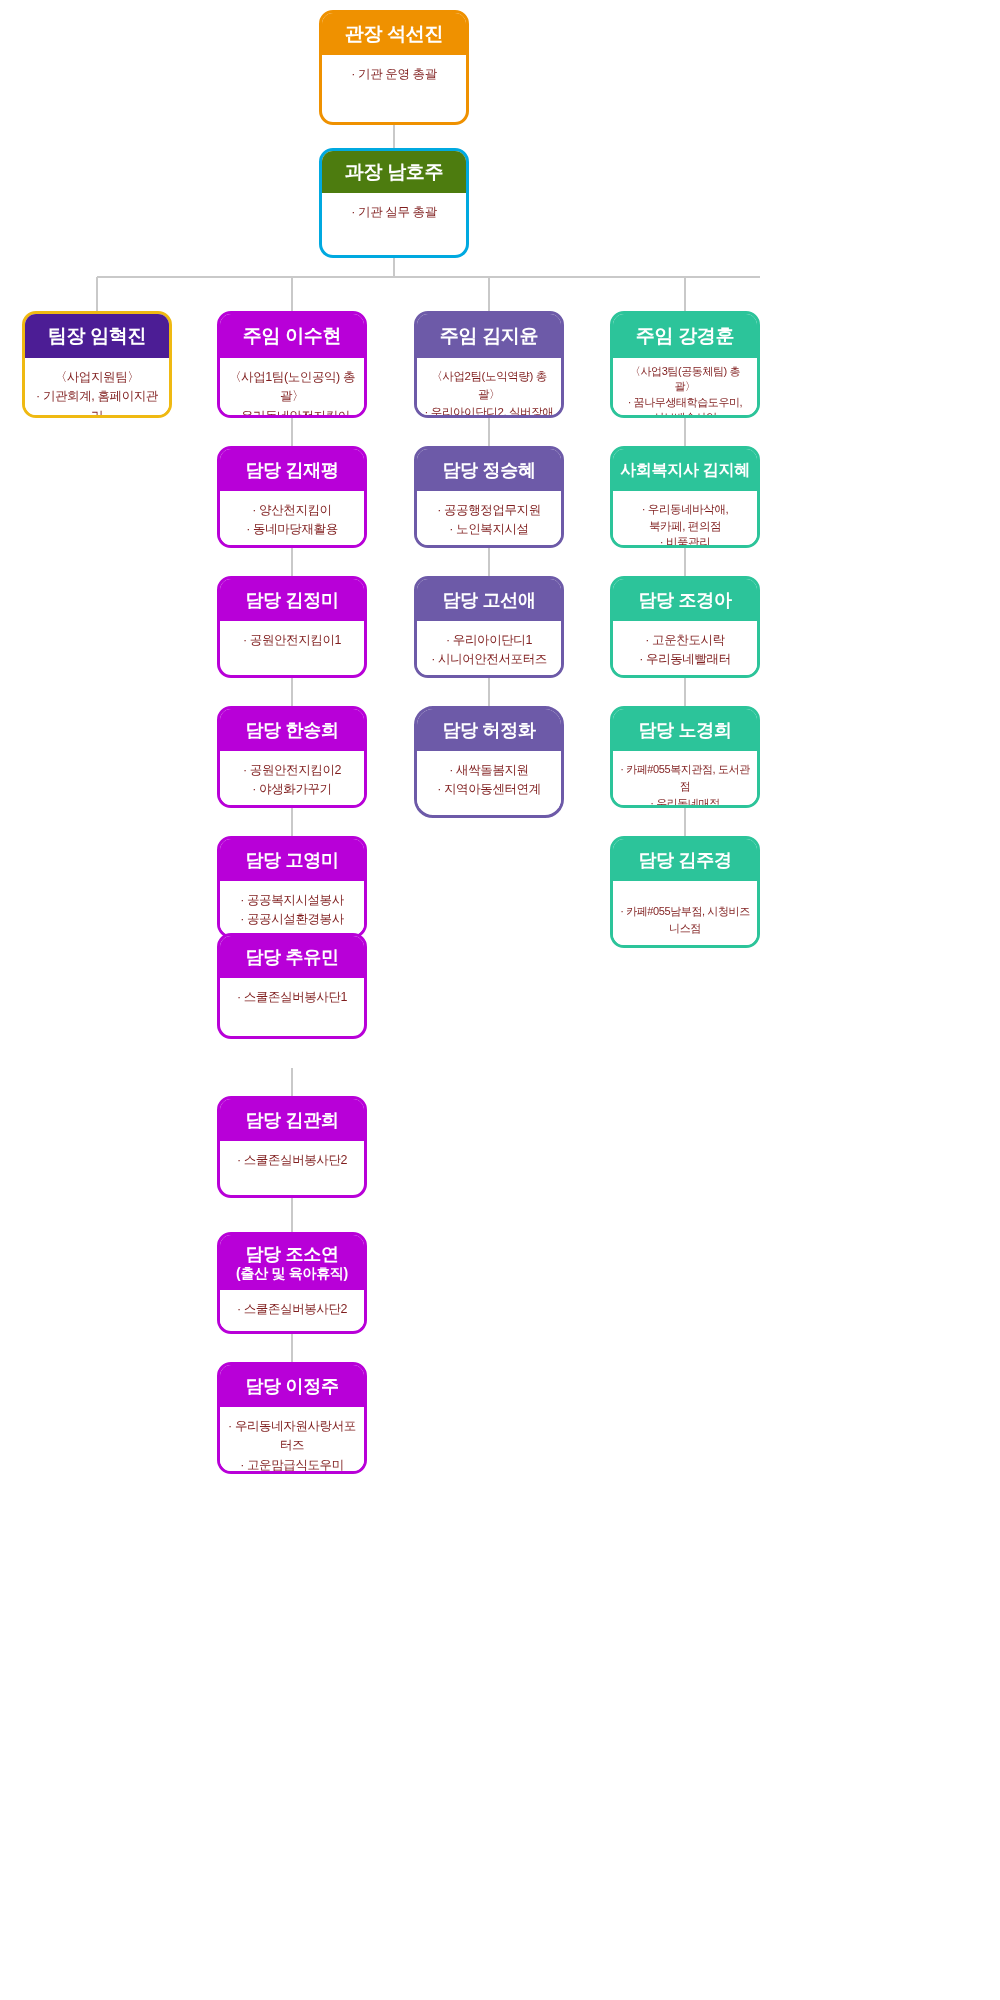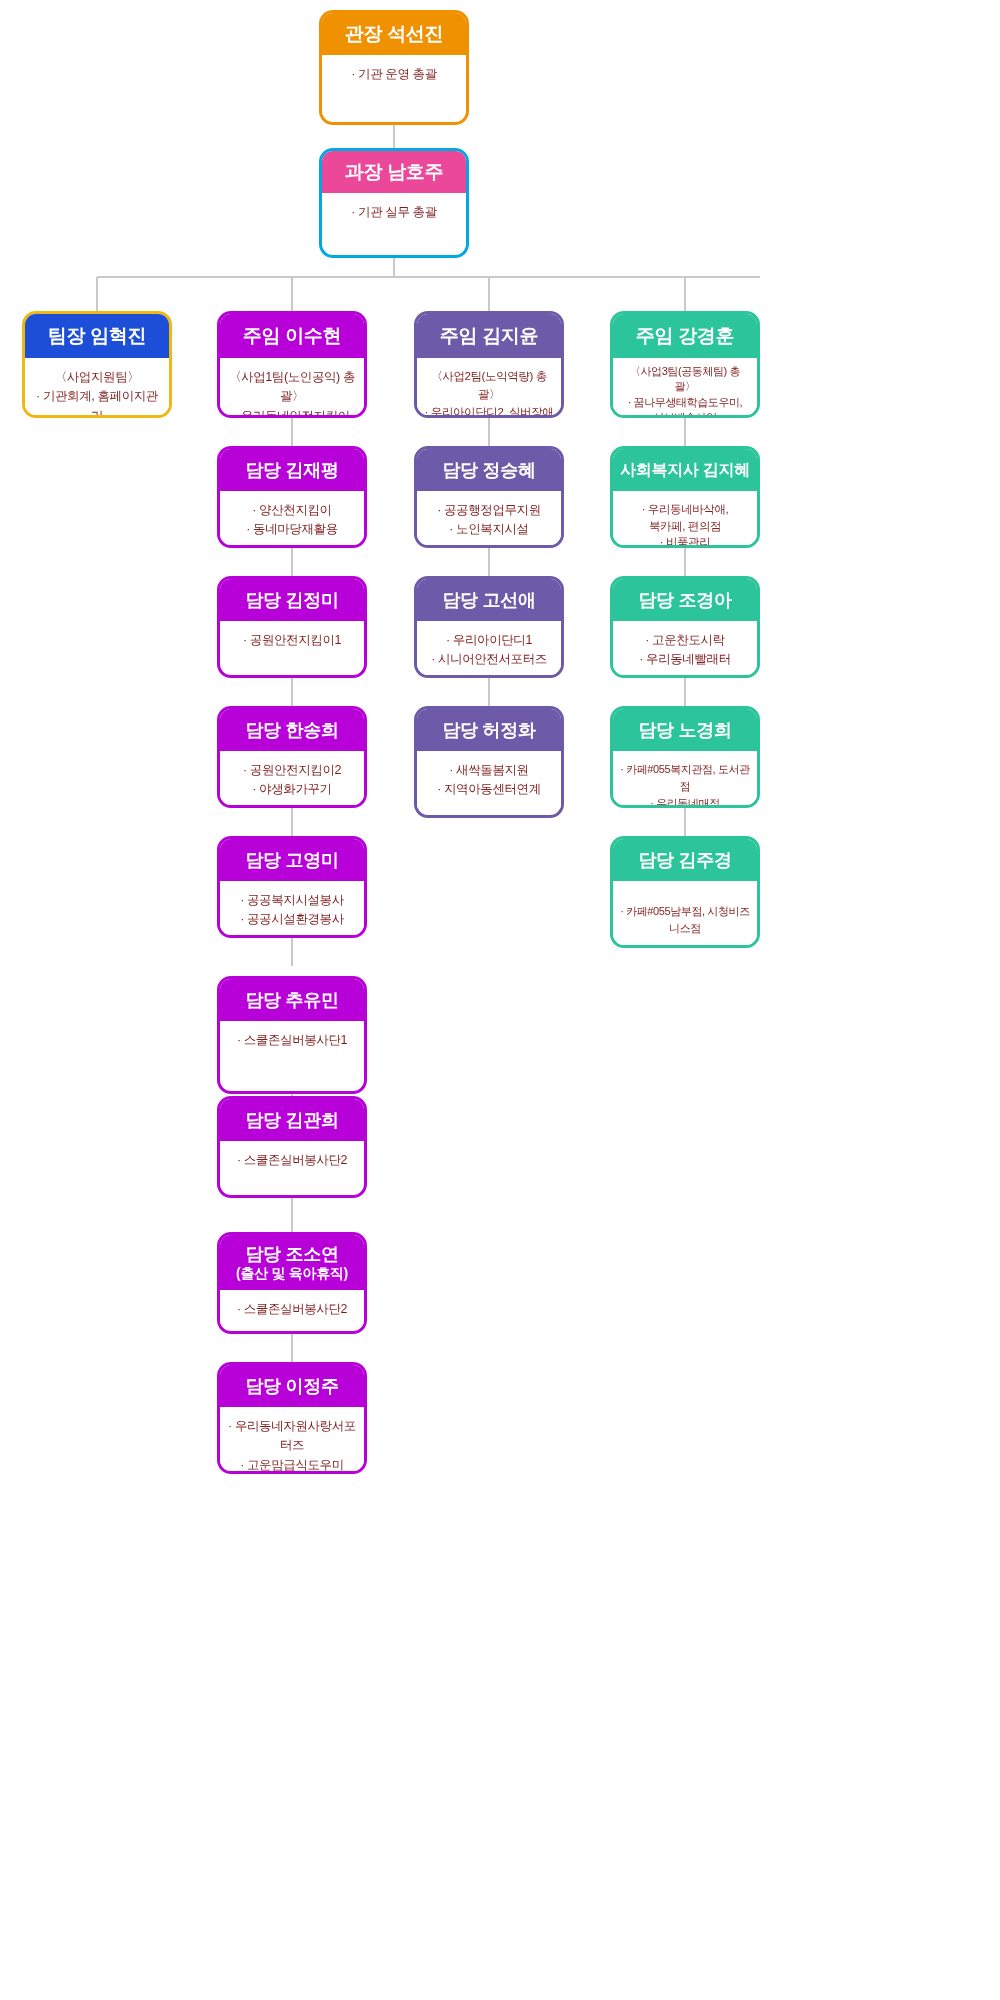--- a/index.html
+++ b/index.html
@@ -51,23 +51,23 @@
   
   .lvl1 .hd{font-size:19px;height:42px;}
   .lvl2 .hd{font-size:19px;height:42px;}
   .lvl3 .hd{font-size:19px;height:44px;}
   .lvl4 .hd{font-size:18px;height:42px;}
 
   
   .c-orange{border-color:#ef9100;}
   .c-orange>.hd{background:#ef9100;}
   .c-blue{border-color:#00a9e0;}
-  .c-blue>.hd{background:#ec4899;}
+  .c-blue>.hd{background:#4d7c0f;}
   .c-yellow{border-color:#efb912;}
-  .c-yellow>.hd{background:#1d4ed8;}
+  .c-yellow>.hd{background:#4c1d95;}
   .c-magenta{border-color:#b800d8;}
   .c-magenta>.hd{background:#b800d8;}
   .c-purple{border-color:#6d5aa8;}
   .c-purple>.hd{background:#6d5aa8;}
   .c-teal{border-color:#2cc49a;}
   .c-teal>.hd{background:#2cc49a;}
 </style>
 </head>
 <body>
 
@@ -162,21 +162,21 @@
   </div>
 
   <div class="node lvl4 c-magenta" style="left:217px;top:836px;width:150px;height:102px;">
     <div class="hd">
       <span>담당 고영미</span>
     </div>
     <div class="bd">· 공공복지시설봉사
 · 공공시설환경봉사</div>
   </div>
 
-  <div class="node lvl4 c-magenta" style="left:217px;top:976px;width:150px;height:118px;">
+  <div class="node lvl4 c-magenta" style="left:217px;top:933px;width:150px;height:106px;">
     <div class="hd">
       <span>담당 추유민</span>
     </div>
     <div class="bd">· 스쿨존실버봉사단1</div>
   </div>
 
   <div class="node lvl4 c-magenta" style="left:217px;top:1096px;width:150px;height:102px;">
     <div class="hd">
       <span>담당 김관희</span>
     </div>
@@ -217,21 +217,21 @@
   </div>
 
   <div class="node lvl4 c-purple" style="left:414px;top:576px;width:150px;height:102px;">
     <div class="hd">
       <span>담당 고선애</span>
     </div>
     <div class="bd">· 우리아이단디1
 · 시니어안전서포터즈</div>
   </div>
 
-  <div class="node lvl4 c-purple" style="left:414px;top:706px;width:150px;height:112px;">
+  <div class="node lvl4 c-purple" style="left:414px;top:706px;width:150px;height:112px;border-radius:19px;">
     <div class="hd">
       <span>담당 허정화</span>
     </div>
     <div class="bd">· 새싹돌봄지원
 · 지역아동센터연계</div>
   </div>
 
   <div class="node lvl3 c-teal" style="left:610px;top:311px;width:150px;height:107px;">
     <div class="hd">
       <span>주임 강경훈</span>

